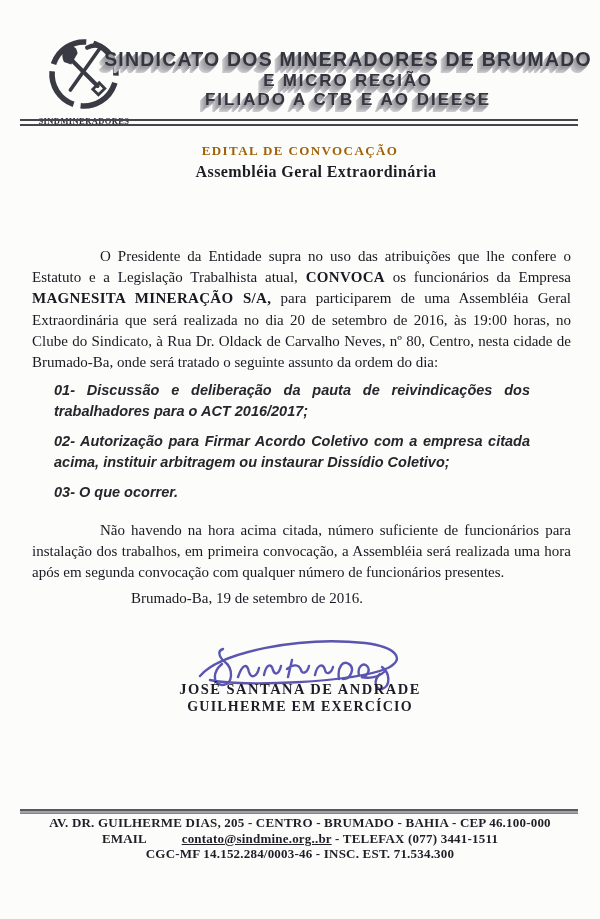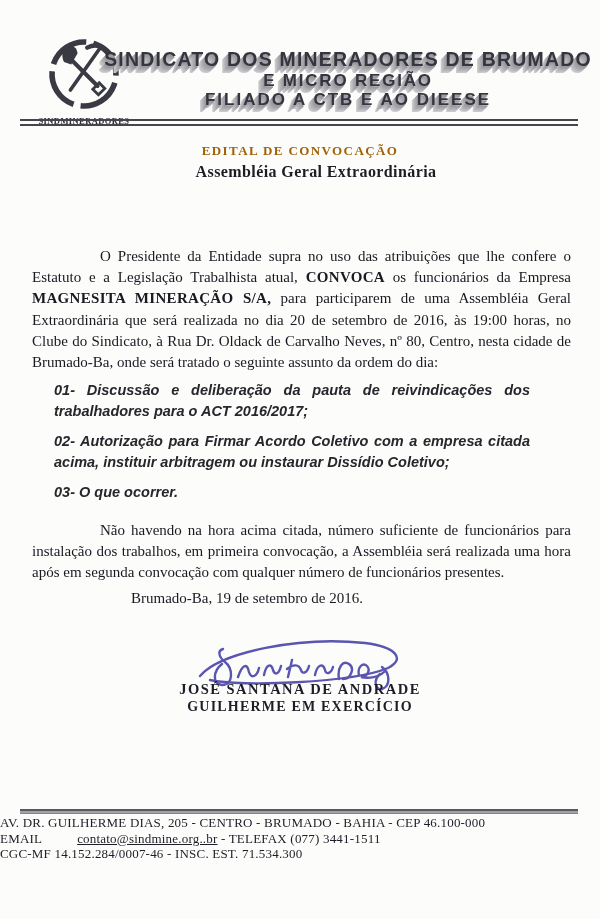--- a/index.html
+++ b/index.html
@@ -82,22 +82,22 @@
   .sig-role{
     position:absolute;top:699px;left:0;right:0;text-align:center;
     font-weight:bold;font-size:14px;letter-spacing:1.2px;color:#1d1d28;
   }
   
   .footer-rule{
     position:absolute;left:20px;right:22px;top:809px;height:2px;
     background:#a0a0a6;border-top:2px solid #585860;border-bottom:1px solid #84848c;
   }
   .footer{
-    position:absolute;top:815px;left:0;right:0;text-align:left;
-    font-weight:normal;font-size:13px;line-height:15.5px;
+    position:absolute;top:815px;left:0;right:0;text-align:center;
+    font-weight:bold;font-size:13px;line-height:15.5px;
     letter-spacing:.2px;color:#1e1e28;
   }
   .footer .email{text-decoration:underline;margin-left:32px;}
 </style>
 </head>
 <body>
 
 <div class="page">
 
   <div class="logo">
@@ -150,16 +150,16 @@
       <path d="M200,33 C208,39 209,52 200,55 C193,56 191,46 198,40"></path>
     </svg>
   </span>
   <div class="sig-name">JOSÉ SANTANA DE ANDRADE</div>
   <div class="sig-role">GUILHERME EM EXERCÍCIO</div>
 
   <div class="footer-rule"></div>
   <div class="footer">
     <div>AV. DR. GUILHERME DIAS, 205 - CENTRO - BRUMADO - BAHIA - CEP 46.100-000</div>
     <div><span>EMAIL </span><span class="email">contato@sindmine.org..br</span><span> - TELEFAX (077) 3441-1511</span></div>
-    <div>CGC-MF 14.152.284/0007-46 - INSC. EST. 71.534.300</div>
+    <div>CGC-MF 14.152.284/0003-46 - INSC. EST. 71.534.300</div>
   </div>
 
 </div>
 
 </body></html>

